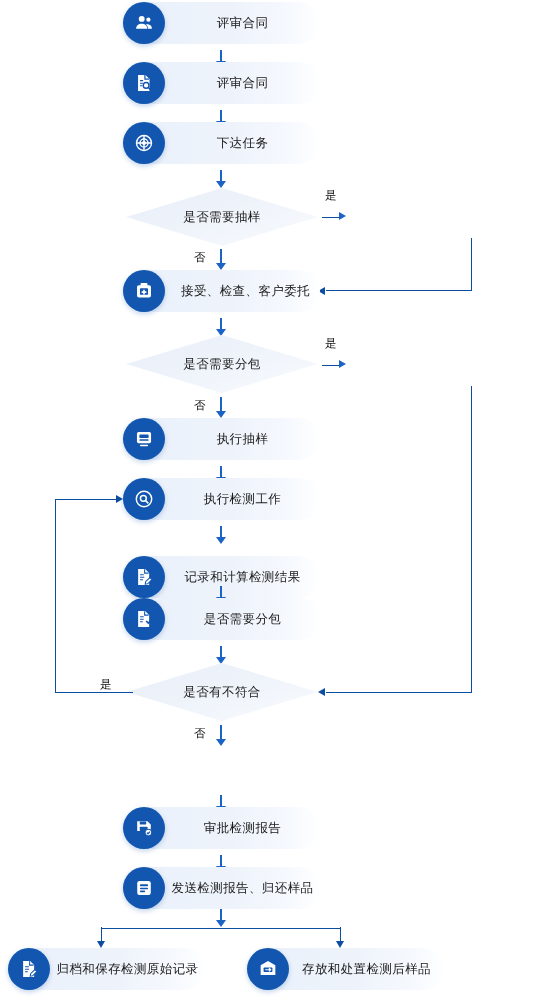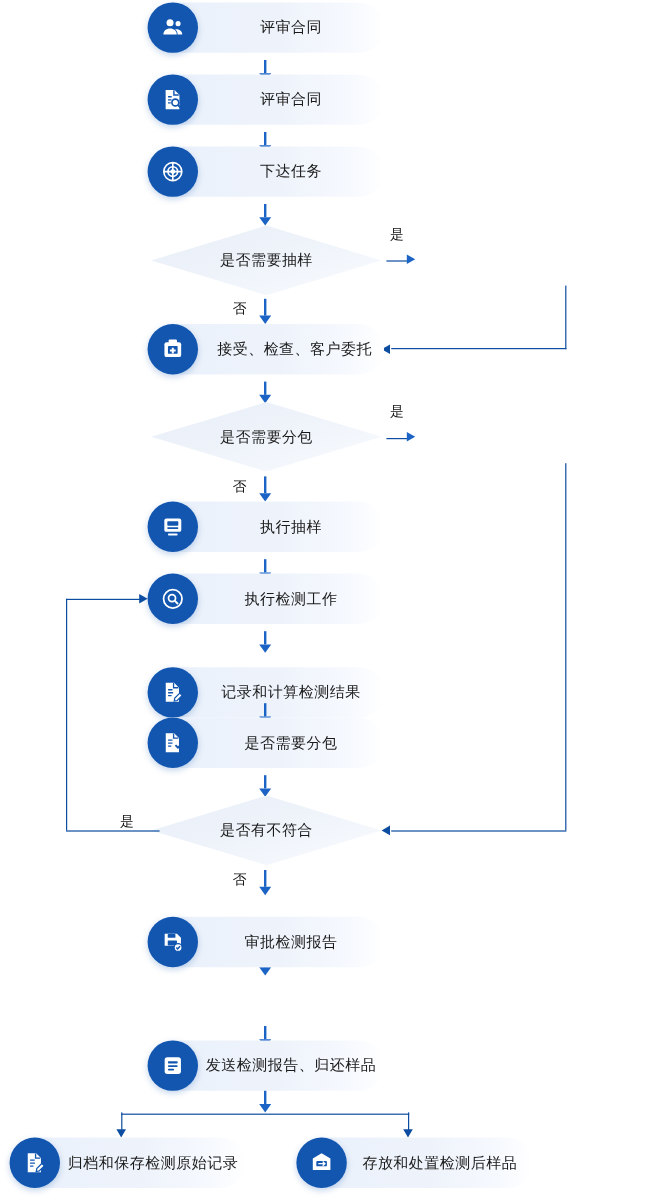--- a/index.html
+++ b/index.html
@@ -291,21 +291,21 @@
   <div class="flow-arrow" style="left:216px; top:725px; height:21px;">
     <span class="stem" style="height:14px;"></span>
       <span class="head"></span>
   </div>
 
   <div class="flow-arrow" style="left:216px; top:795px; height:18px;">
     <span class="stem" style="height:11px;"></span>
       <span class="head"></span>
   </div>
 
-  <div class="pill" style="left:123px; top:764px; width:197px;">
+  <div class="pill" style="left:123px; top:807px; width:197px;">
     <span class="icon-wrap">
       <svg viewBox="0 0 24 24" fill="#fff">
           <path d="M4.6 4.6h11.2l3.6 3.6v7.2H4.6z"></path>
           <rect x="7.4" y="4.8" width="7" height="3.4" rx=".6" fill="#1256b0"></rect>
           <rect x="7.4" y="10.6" width="8.4" height="4.6" rx=".6" fill="#1256b0"></rect>
           <circle cx="16.8" cy="17" r="3.6" fill="#fff" stroke="#1256b0" stroke-width="1.1"></circle>
           <path d="M15.2 17l1.2 1.3 2.2-2.4" fill="none" stroke="#1256b0" stroke-width="1.4"></path>
         </svg>
     </span>
     <span class="plabel">审批检测报告</span>

